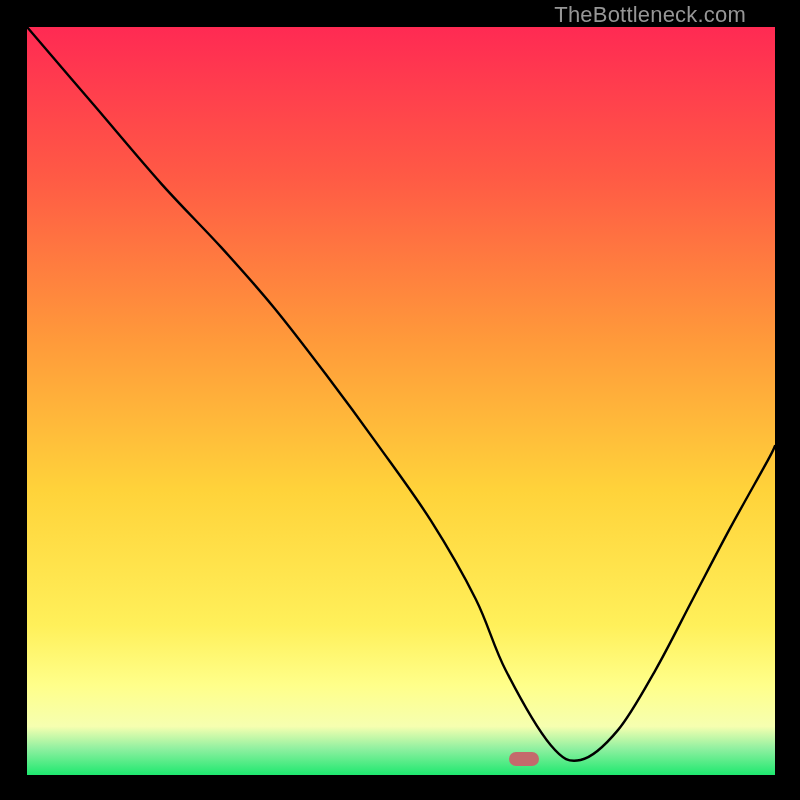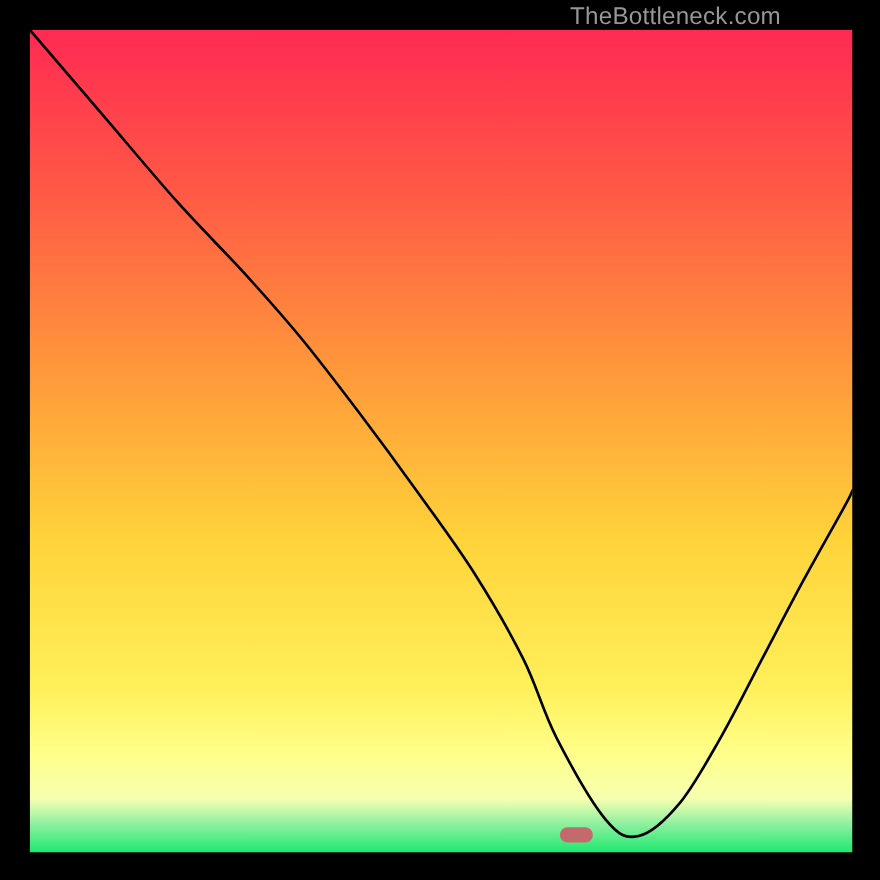--- a/index.html
+++ b/index.html
@@ -8,20 +8,21 @@
     width: 800px;
     height: 800px;
     background: #000;
     overflow: hidden;
   }
   .frame {
     position: relative;
     width: 728px;
     height: 800px;
     background: #000;
+    padding-left: 36px;
   }
   .watermark {
     position: absolute;
     top: 2px;
     right: 18px;
     color: #969696;
     font-family: Arial, Helvetica, sans-serif;
     font-size: 22px;
     letter-spacing: 0.2px;
     z-index: 20;

